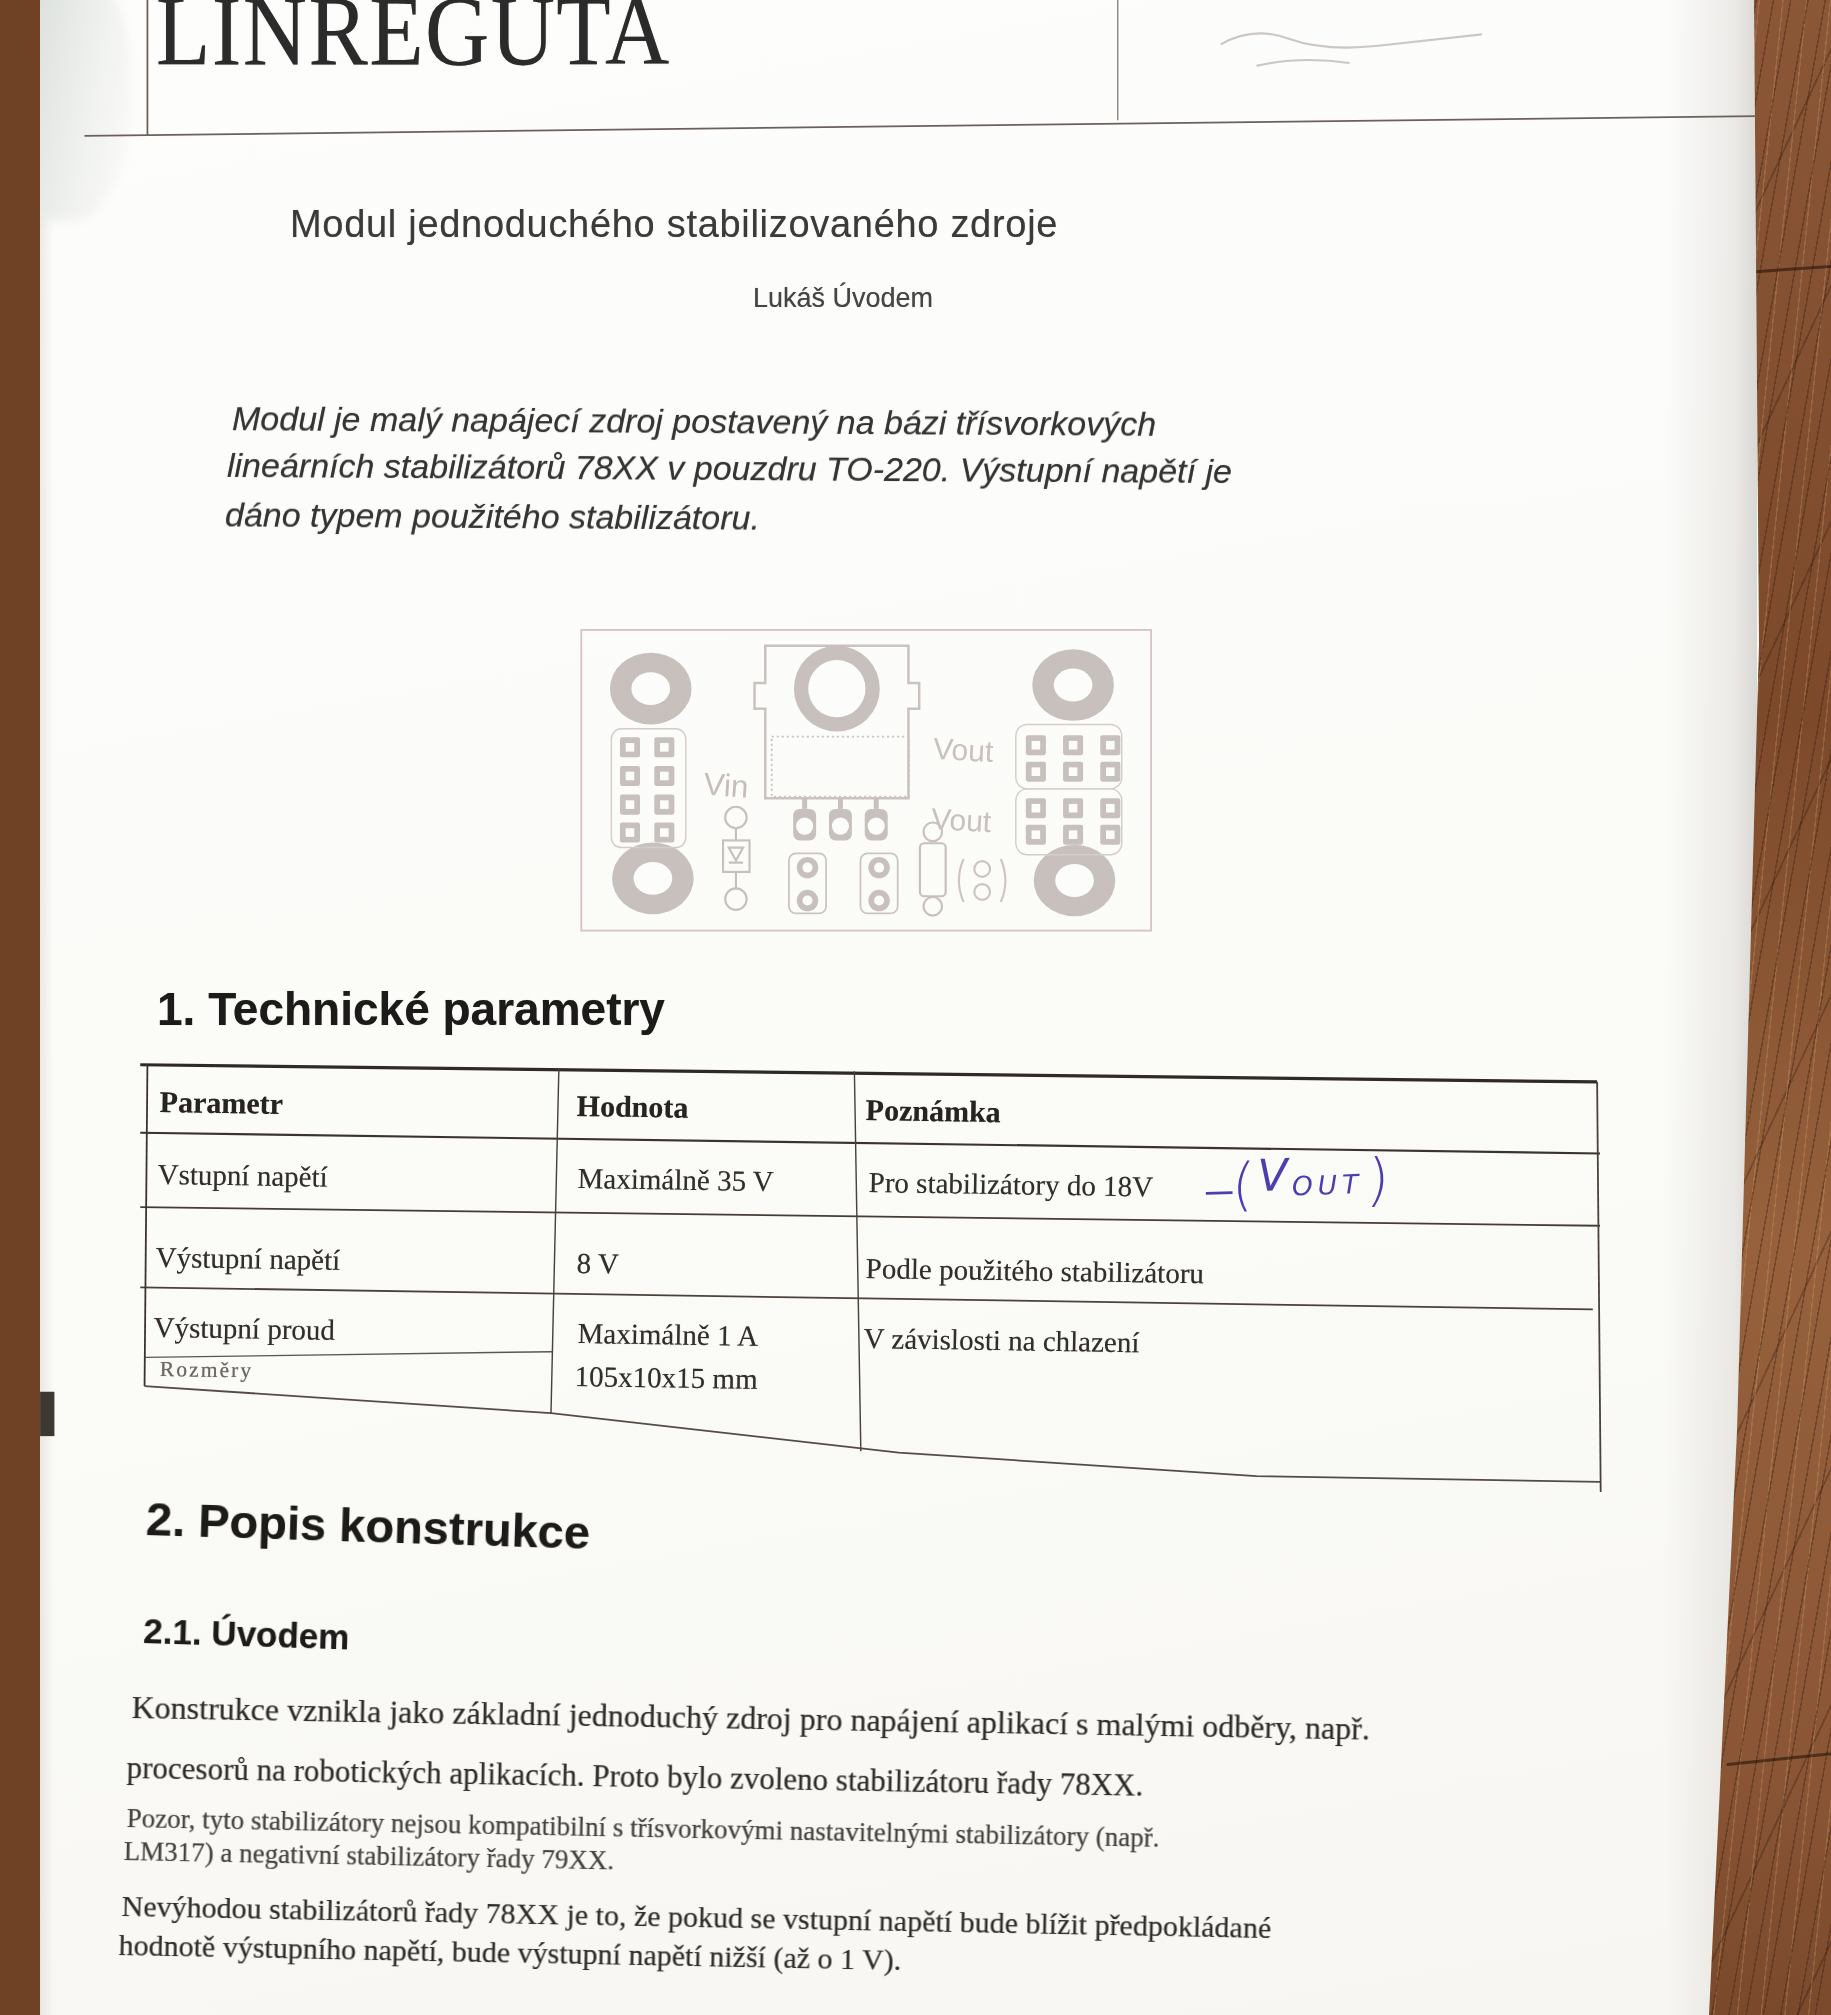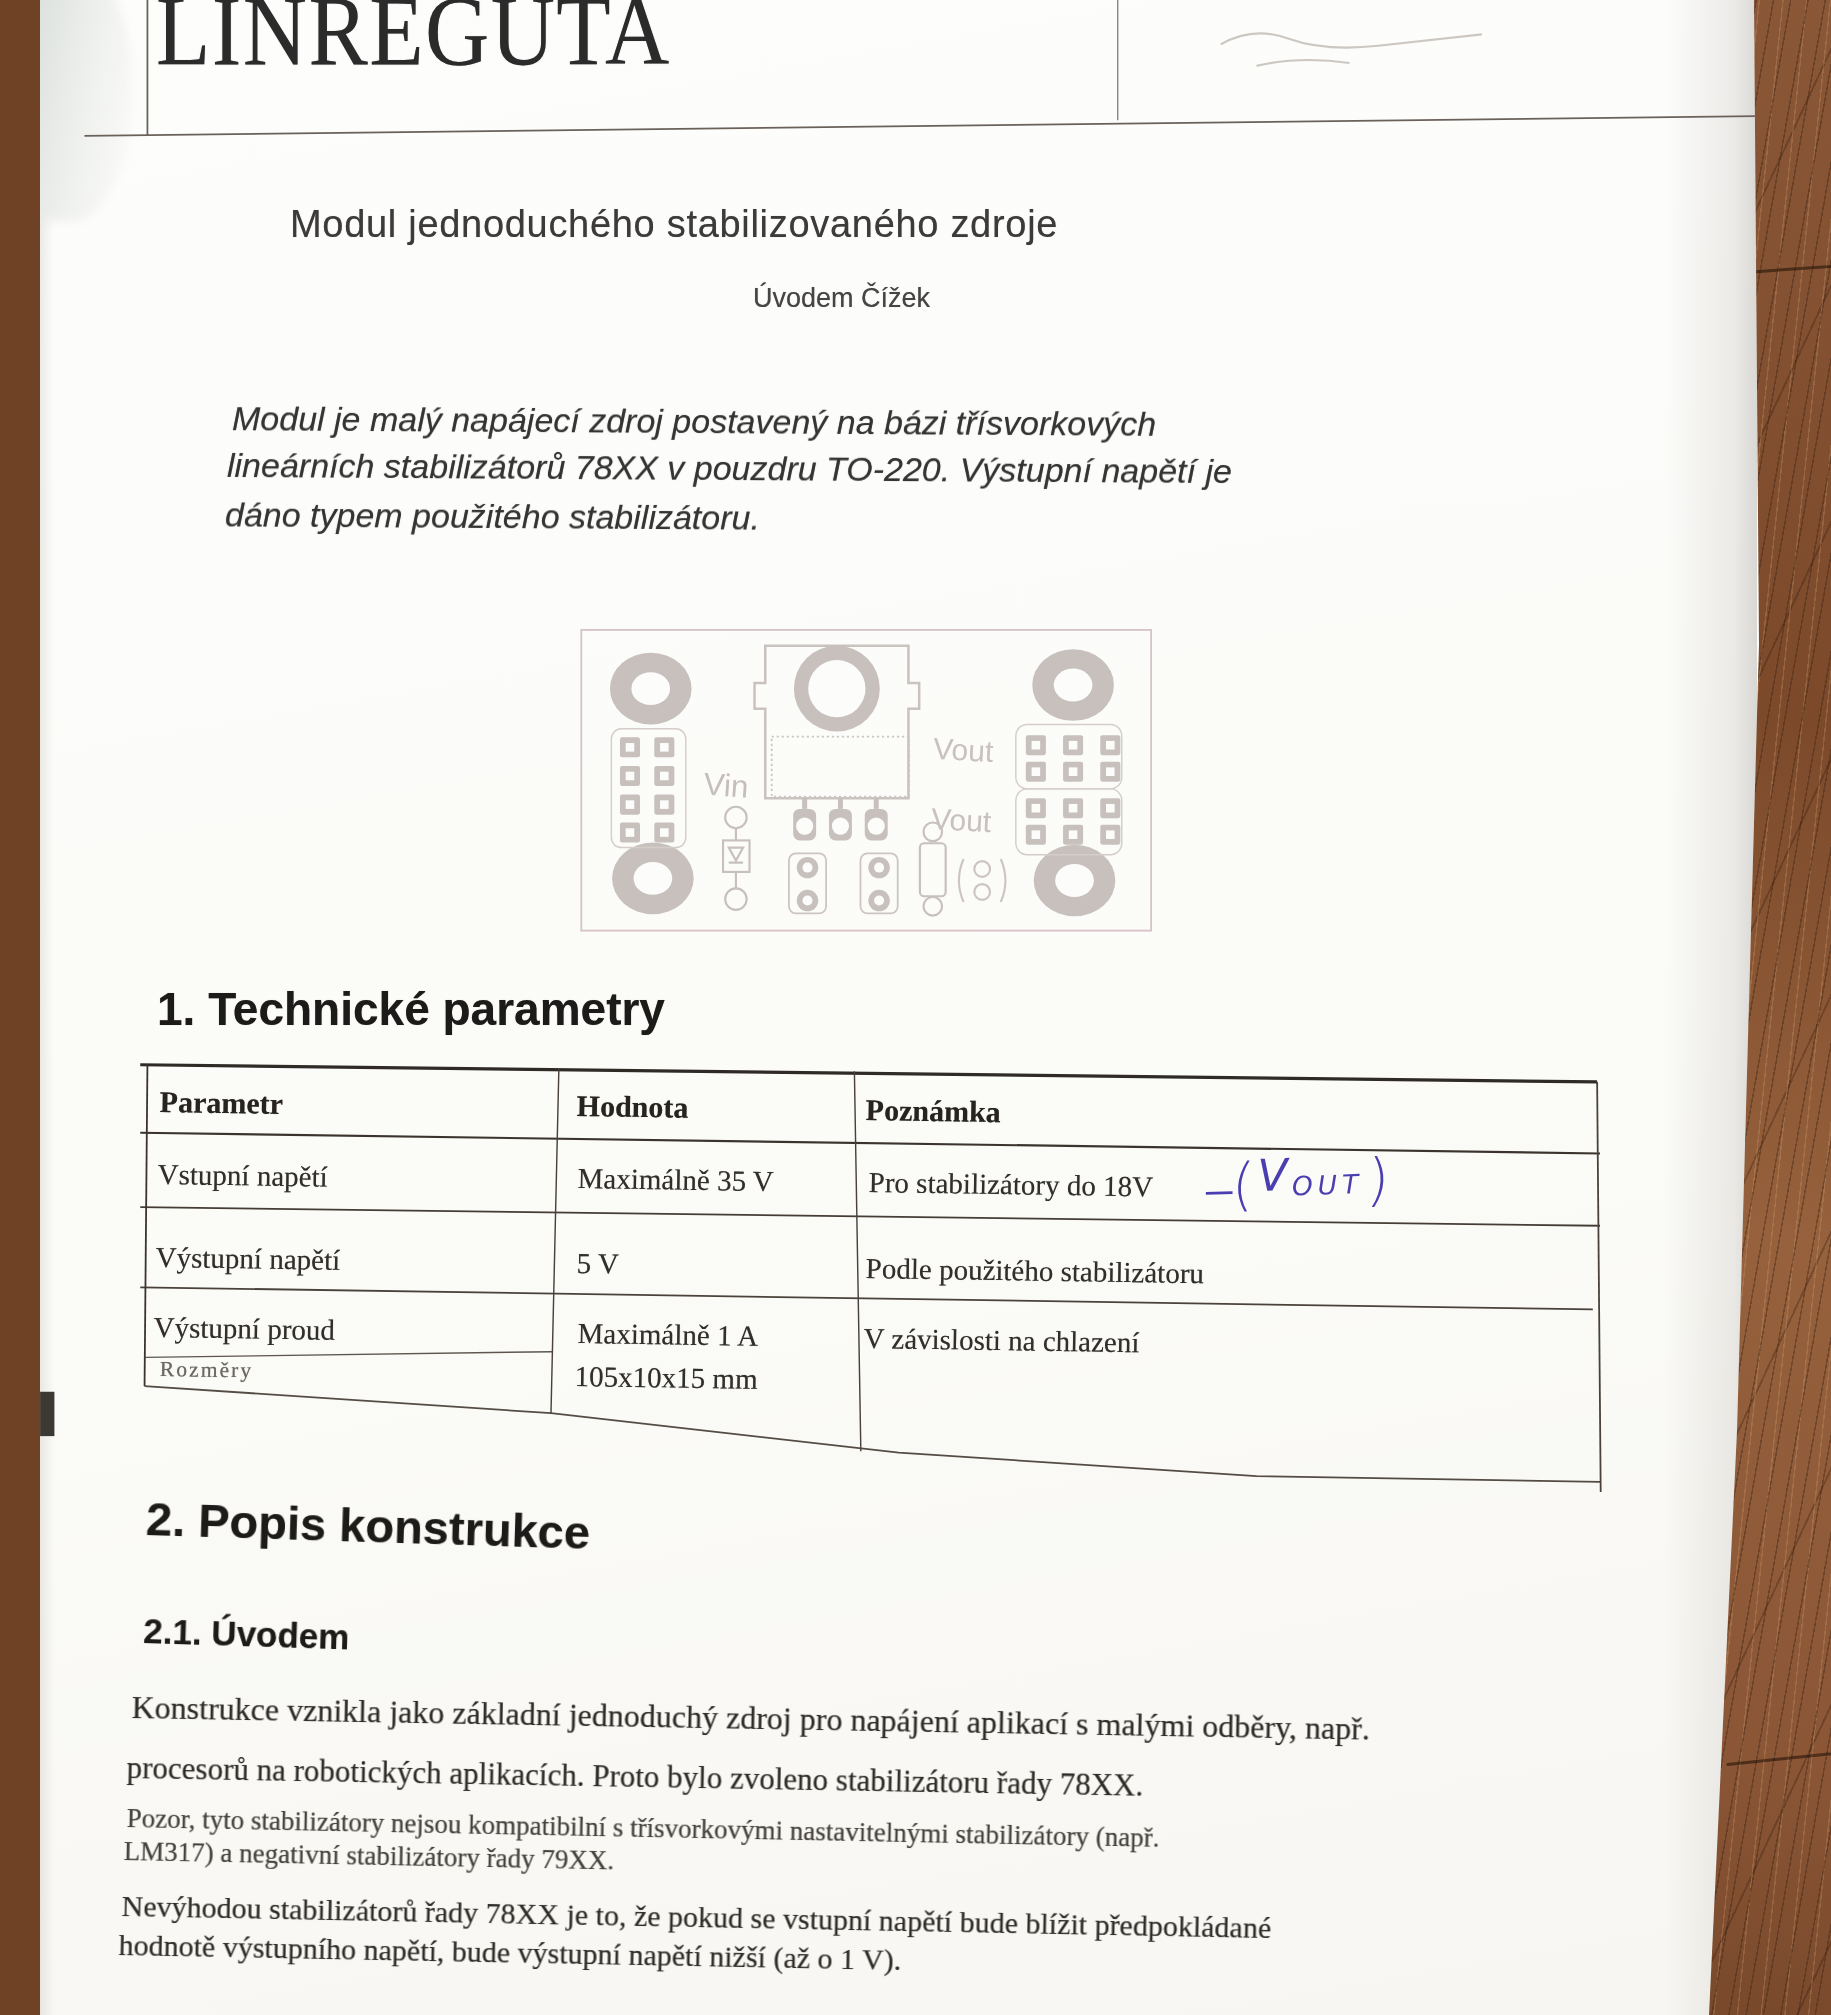--- a/index.html
+++ b/index.html
@@ -90,21 +90,21 @@
   </div>
 
   <div id="paper">
     <div id="edge-shade"></div>
     <div id="left-shade"></div>
     <div id="corner-shadow"></div>
 
     <div class="scantext" id="logo">LINREGUTA</div>
 
     <div class="scantext" id="title">Modul jednoduchého stabilizovaného zdroje</div>
-    <div class="scantext" id="author">Úvodem Čížek</div>
+    <div class="scantext" id="author">Lukáš Úvodem</div>
 
     <div class="scantext abs-line" id="abs1">Modul je malý napájecí zdroj postavený na bázi třísvorkových</div>
     <div class="scantext abs-line" id="abs2">lineárních stabilizátorů 78XX v pouzdru TO-220. Výstupní napětí je</div>
     <div class="scantext abs-line" id="abs3">dáno typem použitého stabilizátoru.</div>
 
     <svg id="pcb" width="587" height="333" viewBox="0 0 820 465">
       <defs>
         <g id="donut">
             <ellipse rx="57" ry="50" fill="#c7c0bd"></ellipse>
             <ellipse rx="27" ry="23" fill="#fcfcfb"></ellipse>
@@ -243,21 +243,21 @@
 
     <div id="hw">
       <span class="d">–</span>
       <span class="p">(</span>
       <span class="v">V</span>
       <span class="o">OUT</span>
       <span class="p">)</span>
     </div>
 
     <div class="scantext tcell" style="left:116px;top:1241px">Výstupní napětí</div>
-    <div class="scantext tcell" style="left:537px;top:1247px">5 V</div>
+    <div class="scantext tcell" style="left:537px;top:1247px">8 V</div>
     <div class="scantext tcell" style="left:826px;top:1252px">Podle použitého stabilizátoru</div>
 
     <div class="scantext tcell" style="left:114px;top:1311px">Výstupní proud</div>
     <div class="scantext tcell" style="left:538px;top:1317px">Maximálně 1 A</div>
     <div class="scantext tcell" style="left:824px;top:1322px">V závislosti na chlazení</div>
 
     <div class="scantext tcell faded" style="left:120px;top:1357px">Rozměry</div>
     <div class="scantext tcell" style="left:535px;top:1360px">105x10x15 mm</div>
 
     <div class="scantext h1" id="sec2-h">2. Popis konstrukce</div>

